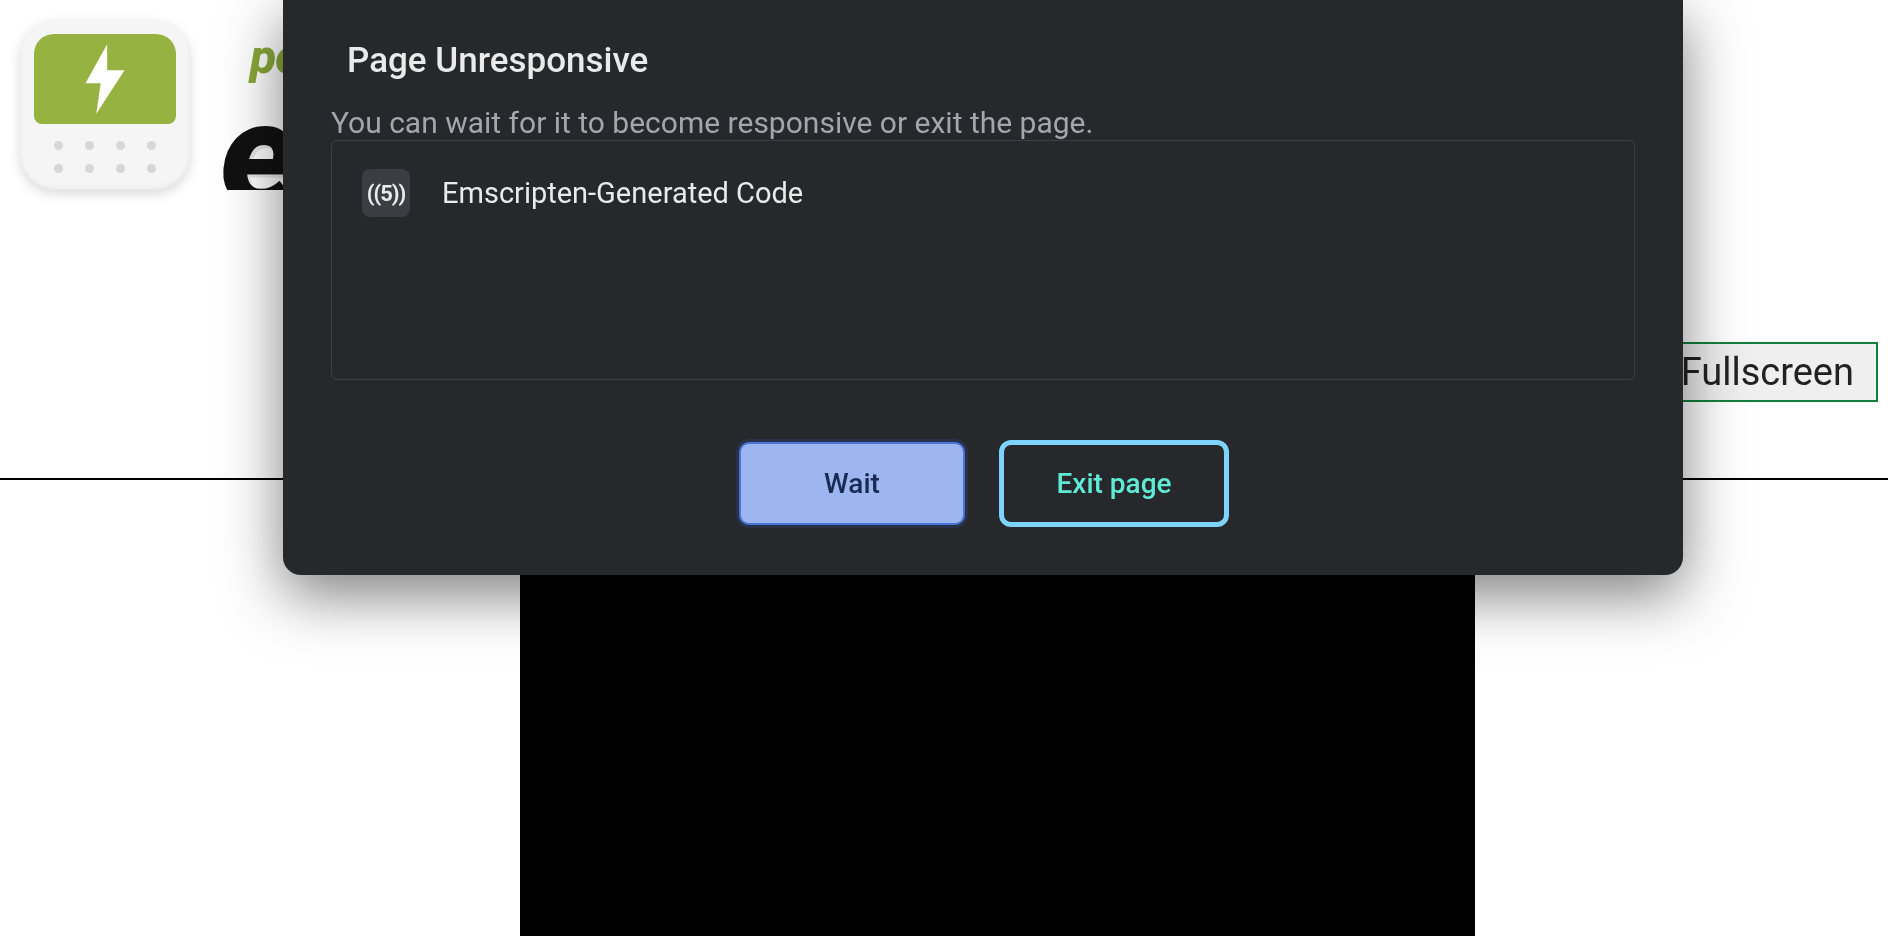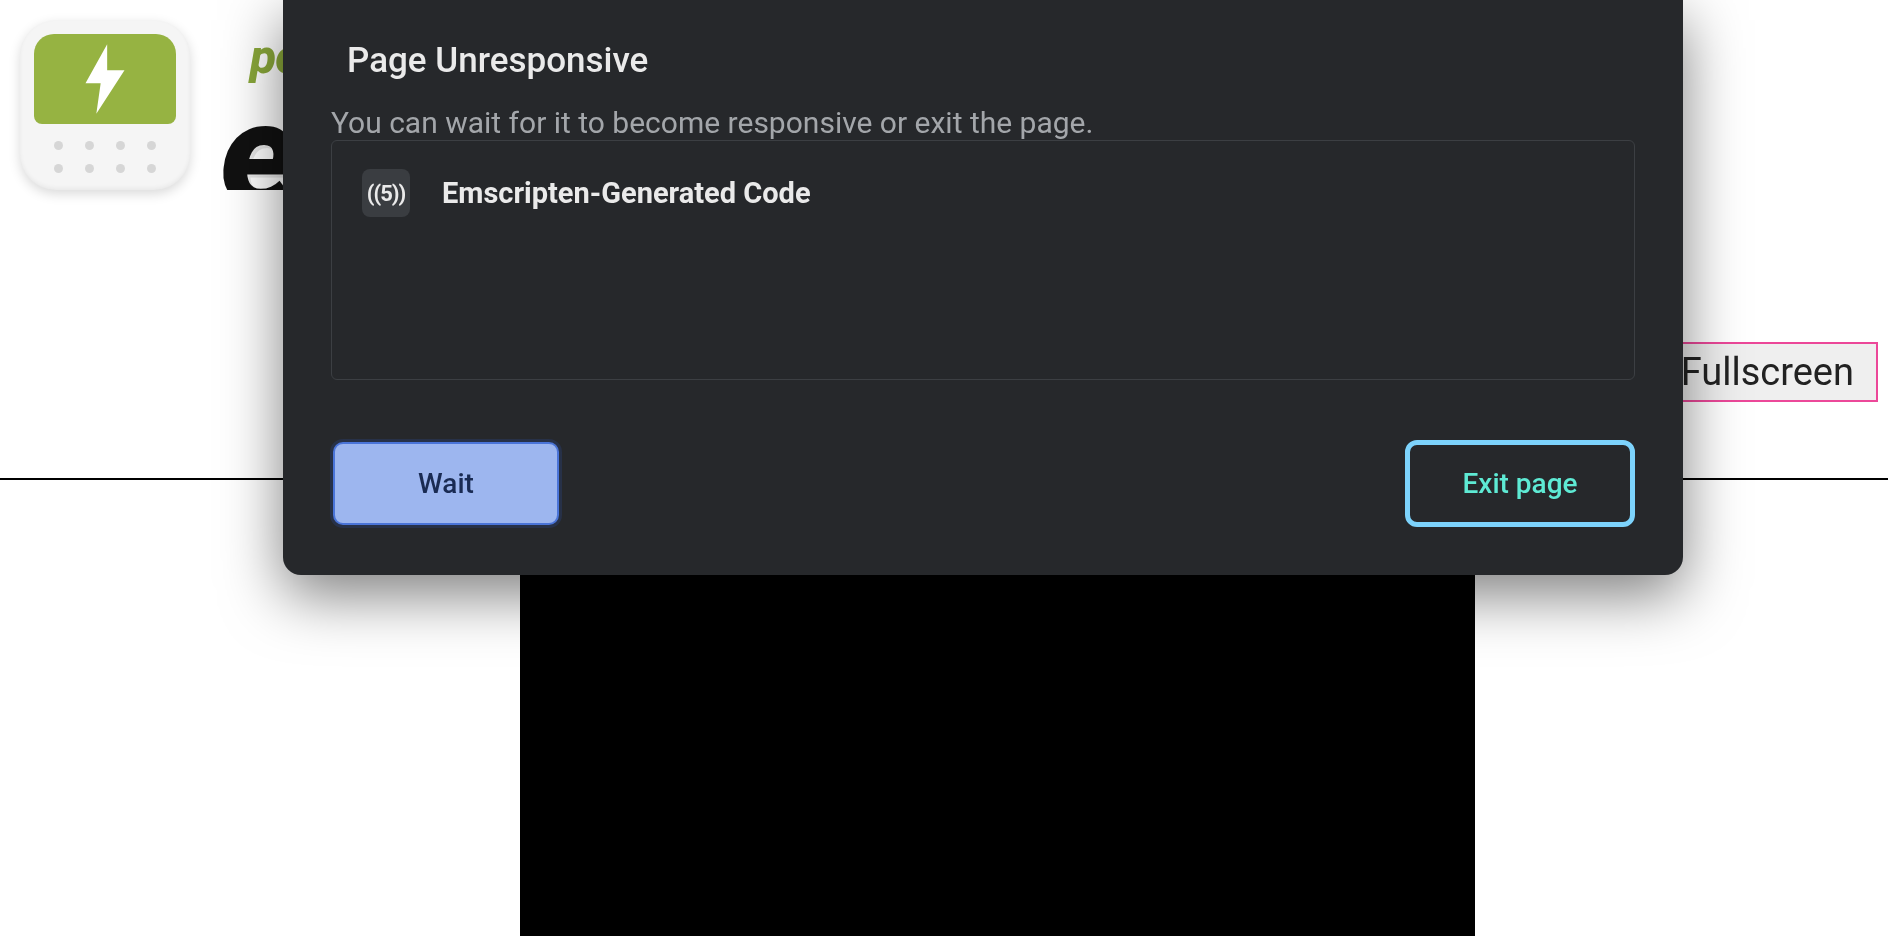--- a/index.html
+++ b/index.html
@@ -108,21 +108,21 @@
     border-top: 2px solid #000;
   }
 
   .fullscreen-btn {
     position: absolute;
     right: 10px;
     top: 342px;
     font-size: 38px;
     color: #222;
     background: #efefef;
-    border: 2px solid #ec4899;
+    border: 2px solid #15803d;
     padding: 6px 22px;
     font-family: inherit;
     cursor: pointer;
   }
 
   .canvas-area {
     position: absolute;
     left: 520px;
     top: 478px;
     width: 955px;
@@ -180,26 +180,25 @@
     justify-content: center;
     color: #eaeaea;
     font-size: 22px;
     font-weight: 700;
     letter-spacing: -1px;
   }
 
   .dialog-item-label {
     font-size: 29px;
     color: #eaeaea;
-    font-weight: bold;
   }
 
   .dialog-buttons {
     display: flex;
-    justify-content: space-between;
+    justify-content: center;
     gap: 32px;
   }
 
   .btn {
     font-size: 28px;
     font-weight: 500;
     padding: 22px 44px;
     border-radius: 12px;
     cursor: pointer;
     font-family: inherit;

